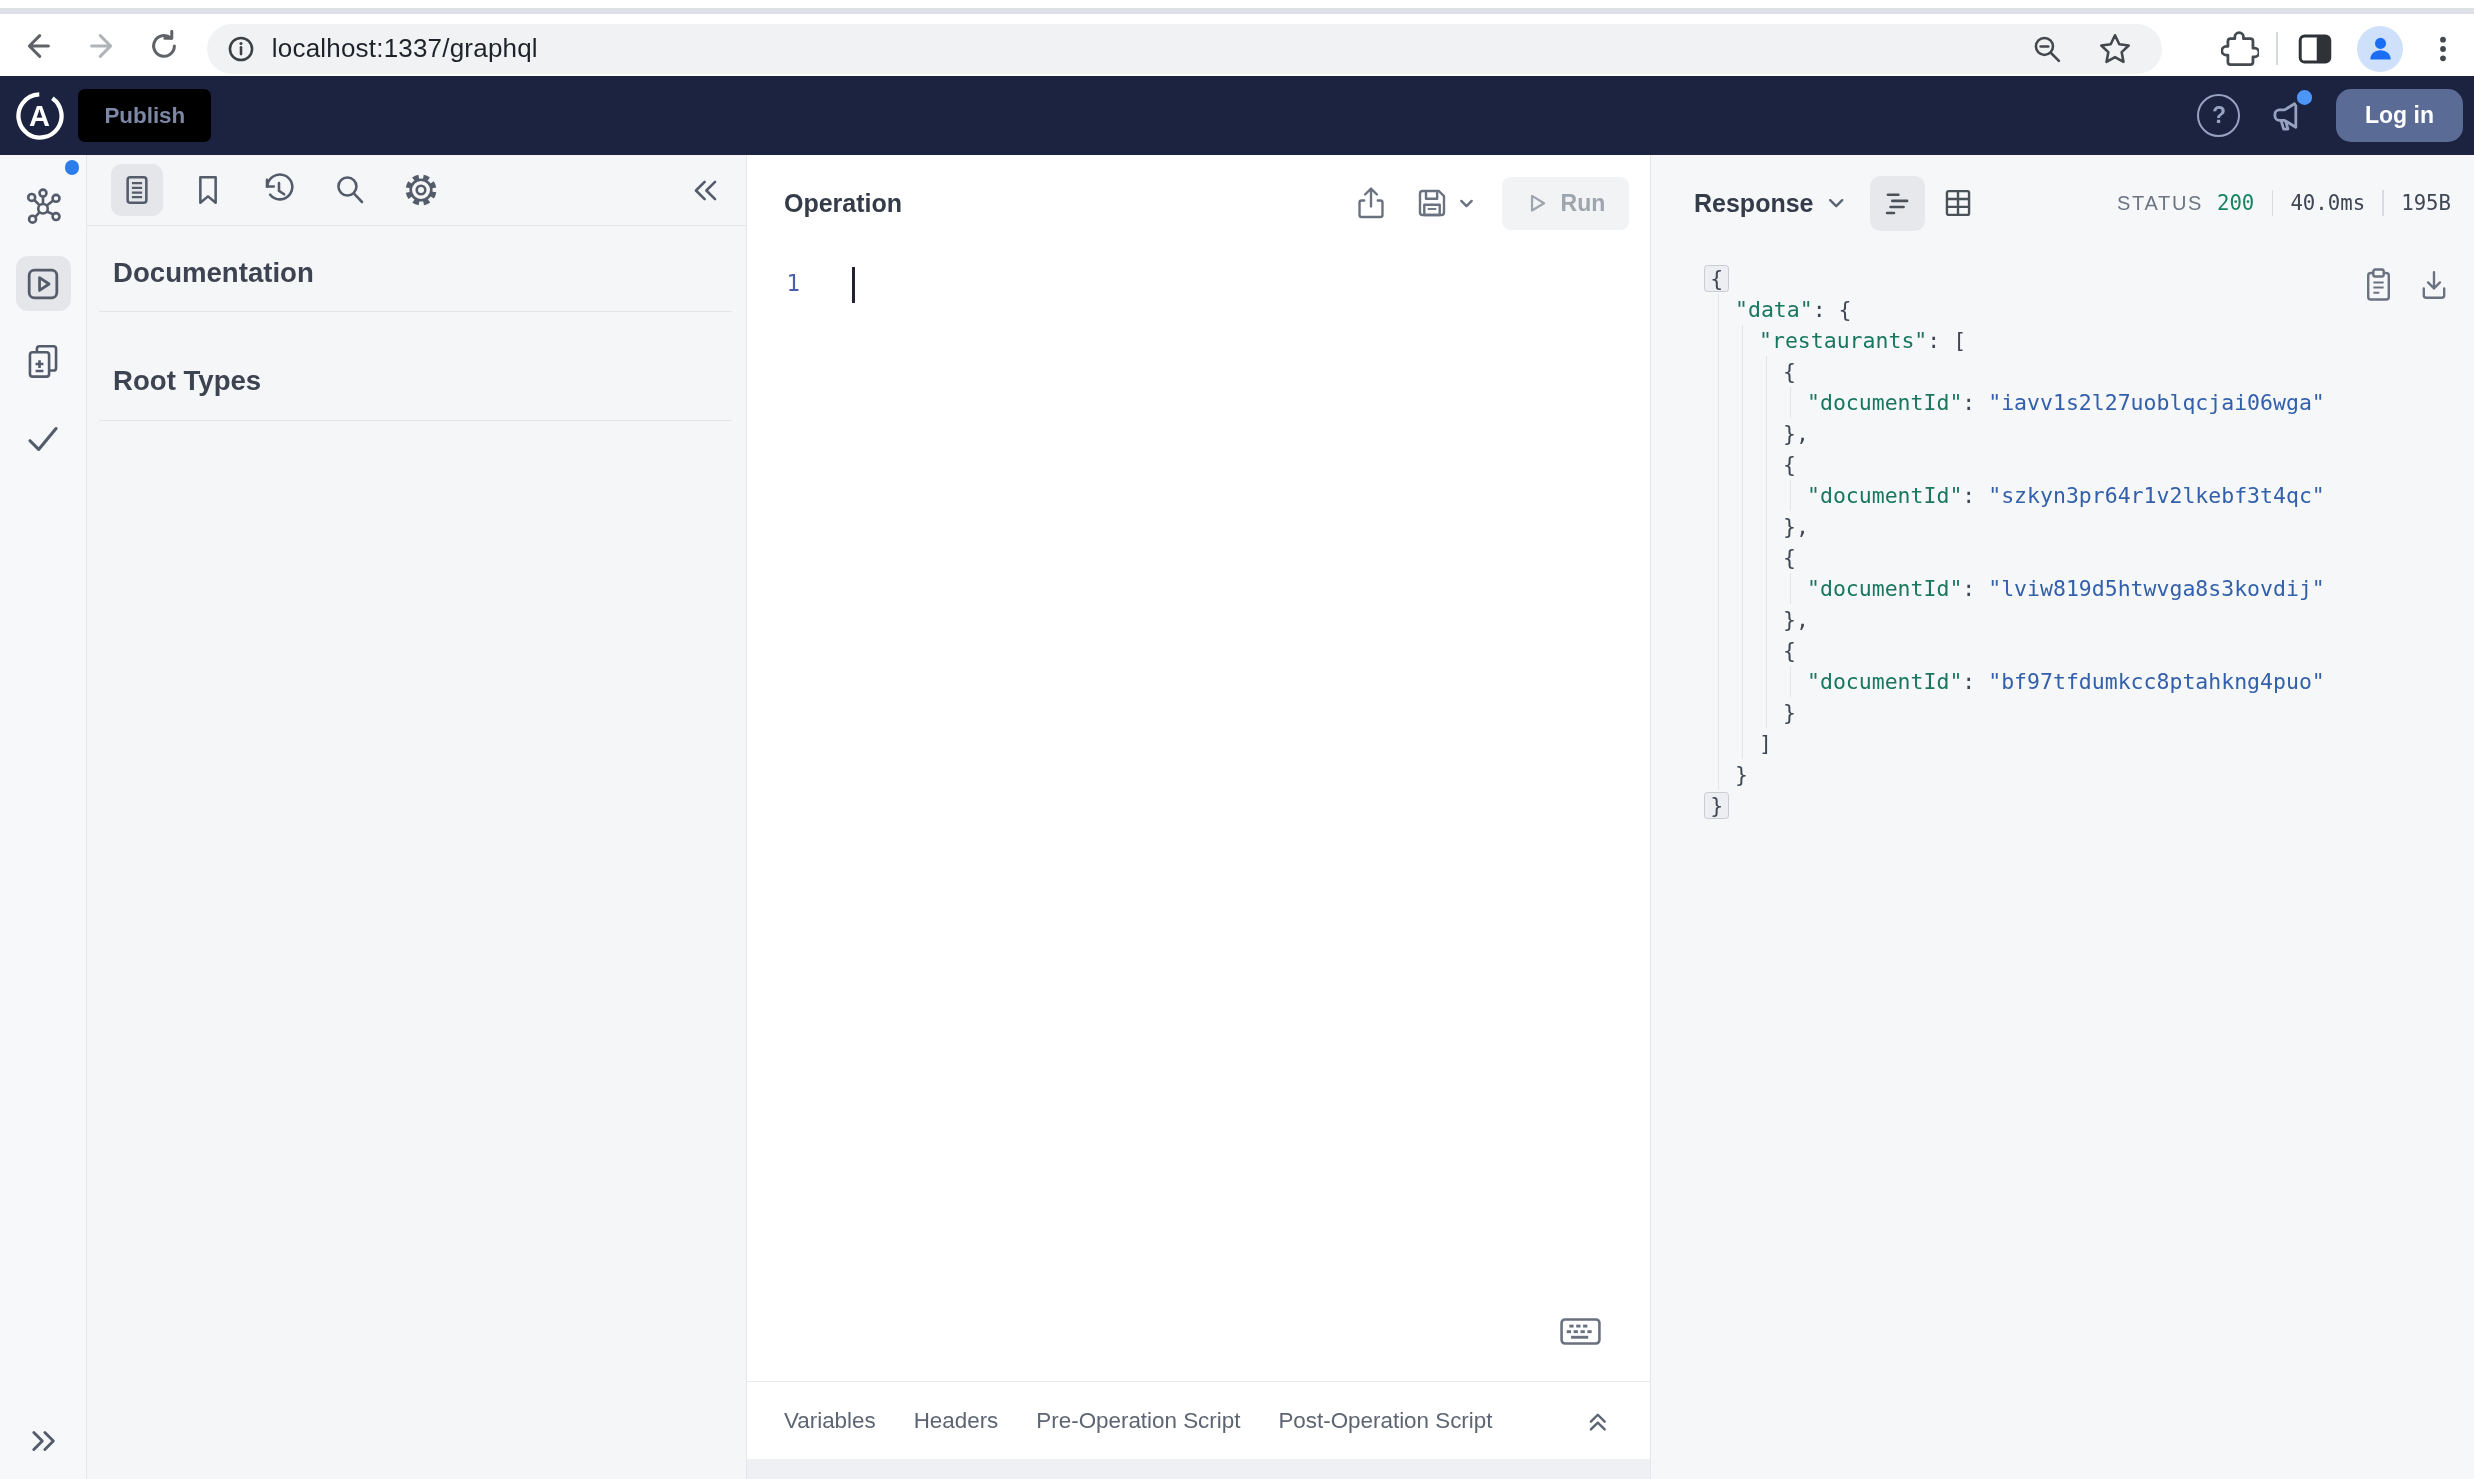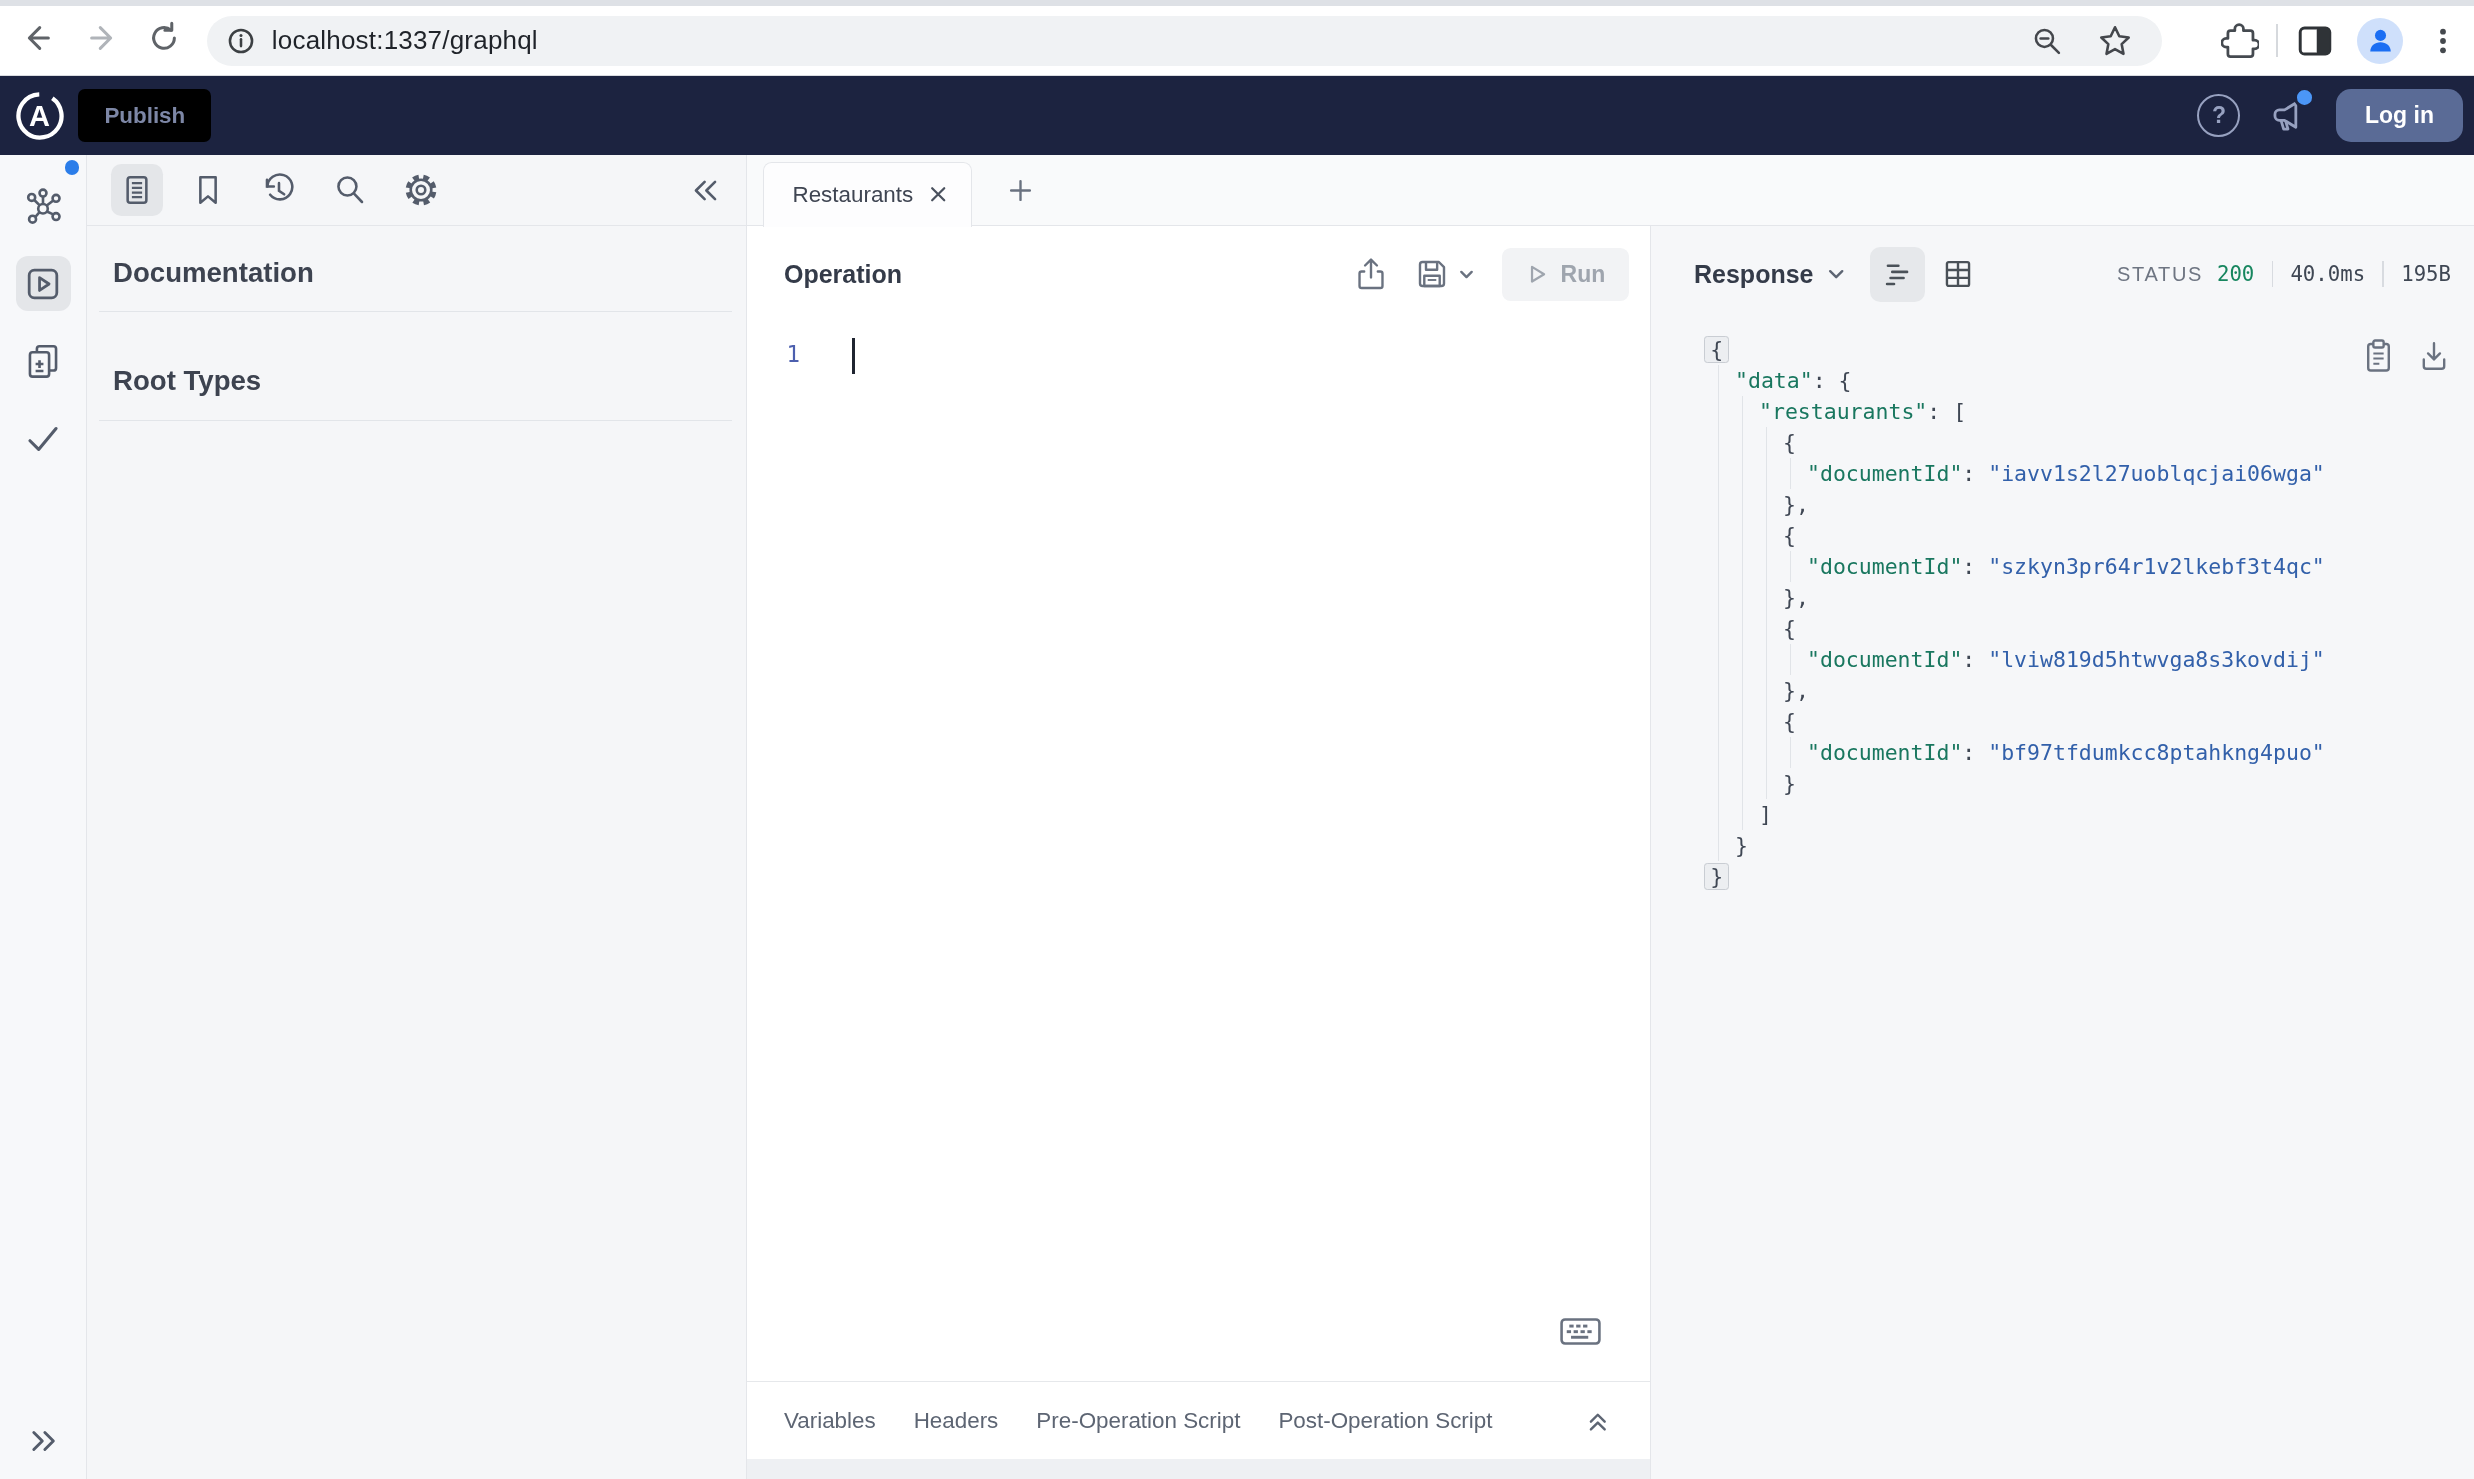--- a/index.html
+++ b/index.html
@@ -1,21 +1,21 @@
 <!DOCTYPE html>
 <html style="font-size:13.8px"><head>
 <meta charset="utf-8">
 <style>
   * { margin:0; padding:0; box-sizing:border-box; }
   html,body { width:2475px; height:1479px; overflow:hidden; background:#fff;
     font-family:"Liberation Sans", sans-serif; -webkit-font-smoothing:antialiased; }
   svg { display:block; }
 
   
-  .chrome { position:absolute; left:0; top:0; width:2475px; height:76px; background:#fff; border-bottom:0.9px solid #dadce0; }
+  .chrome { position:absolute; left:0; top:8px; width:2475px; height:76px; background:#fff; border-bottom:0.9px solid #dadce0; }
   .chrome-strip { position:absolute; left:0; top:0; width:100%; height:6px; background:#dee1e6; }
   .nav-ic { position:absolute; top:19px; width:38px; height:38px; color:#5f6368; }
   .url-pill { position:absolute; left:207px; top:15.5px; width:1955px; height:50px; border-radius:25px; background:#f0f2f4; display:flex; align-items:center; }
   .url-text { font-size:26px; color:#1f2329; margin-left:13.8px; letter-spacing:0.2px; }
   .pill-right { margin-left:auto; display:flex; align-items:center; gap:33px; margin-right:29px; color:#44474c; }
   .chrome-right { position:absolute; right:0; top:15.5px; height:50px; display:flex; align-items:center; }
   .vdiv { width:1.7px; height:33px; background:#d6d9dd; margin:0 17px; }
   .avatar { width:46px; height:46px; border-radius:50%; background:#cfe0fb; display:flex; align-items:center; justify-content:center; }
 
   
@@ -266,35 +266,20 @@
     </div>
     <div class="doc-body">
       <div class="doc-h">Documentation</div>
       <hr class="doc-hr">
       <div class="doc-h2">Root Types</div>
       <hr class="doc-hr">
     </div>
   </div>
 
   <div class="main">
-    <div class="tabbar">
-      <div class="tab">
-        <span class="tab-label">Restaurants</span>
-        <span class="tab-close">
-          <svg width="22.4" height="22.4" viewBox="0 0 26 26" fill="none" stroke="currentColor" stroke-width="2.6" stroke-linecap="round">
-              <path d="M6 6l14 14M20 6L6 20"></path>
-            </svg>
-        </span>
-      </div>
-      <span class="tab-add">
-        <svg width="29" height="29" viewBox="0 0 34 34" fill="none" stroke="currentColor" stroke-width="2.8" stroke-linecap="round">
-            <path d="M17 6v22M6 17h22"></path>
-          </svg>
-      </span>
-    </div>
 
     <div class="content-row">
 
       <div class="op-panel">
         <div class="op-header">
           <span class="op-title">Operation</span>
           <div class="op-icons">
             <span>
               <svg width="34" height="34" viewBox="0 0 40 40" fill="none" stroke="currentColor" stroke-width="2.8" stroke-linecap="round" stroke-linejoin="round">
                   <path d="M20 4v20M13 10l7-7 7 7"></path>

